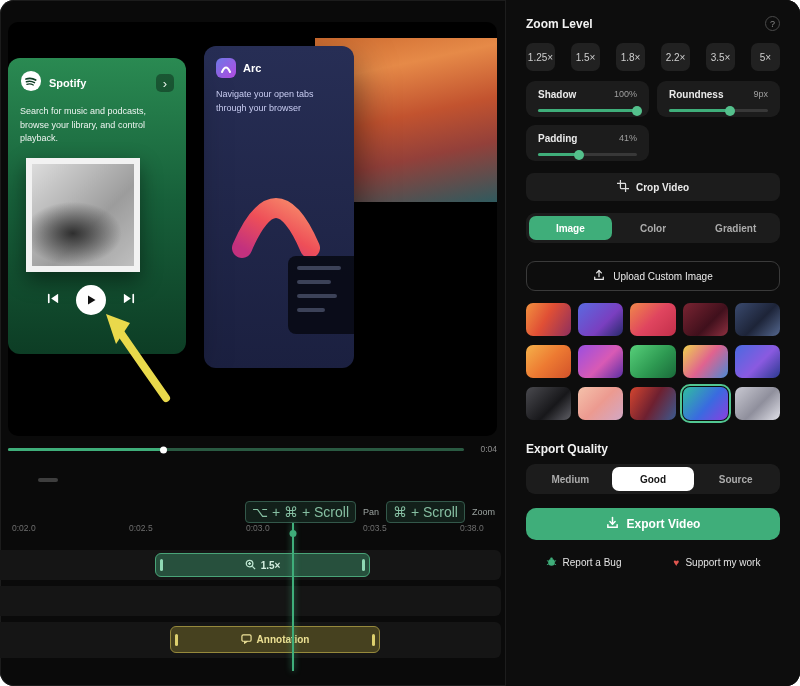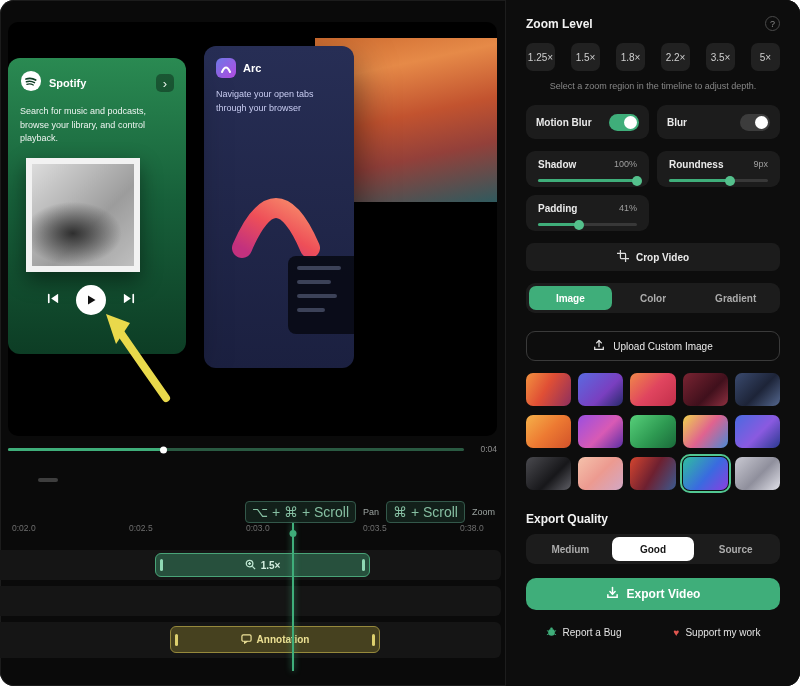--- a/index.html
+++ b/index.html
@@ -272,36 +272,21 @@
 
     <div class="zoom-row">
       <button class="zoom-btn">1.25×</button>
       <button class="zoom-btn">1.5×</button>
       <button class="zoom-btn">1.8×</button>
       <button class="zoom-btn">2.2×</button>
       <button class="zoom-btn">3.5×</button>
       <button class="zoom-btn">5×</button>
     </div>
 
-    <div class="hint">Select a zoom region in the timeline to adjust depth.</div>
-
-    <div class="toggle-row">
-      <div class="toggle-card">
-        <span class="toggle-label">Motion Blur</span>
-        <button class="switch on">
-            <span class="knob"></span>
-          </button>
-      </div>
-      <div class="toggle-card">
-        <span class="toggle-label">Blur</span>
-        <button class="switch off">
-            <span class="knob"></span>
-          </button>
-      </div>
-    </div>
+
 
     <div class="slider-grid">
       <div class="slider-card">
         <div class="slider-head">
           <span class="slider-label">Shadow</span>
           <span class="slider-value">100%</span>
         </div>
         <div class="slider-track">
           <div class="slider-fill" style="width: 100%;">
               <span class="slider-knob"></span>

